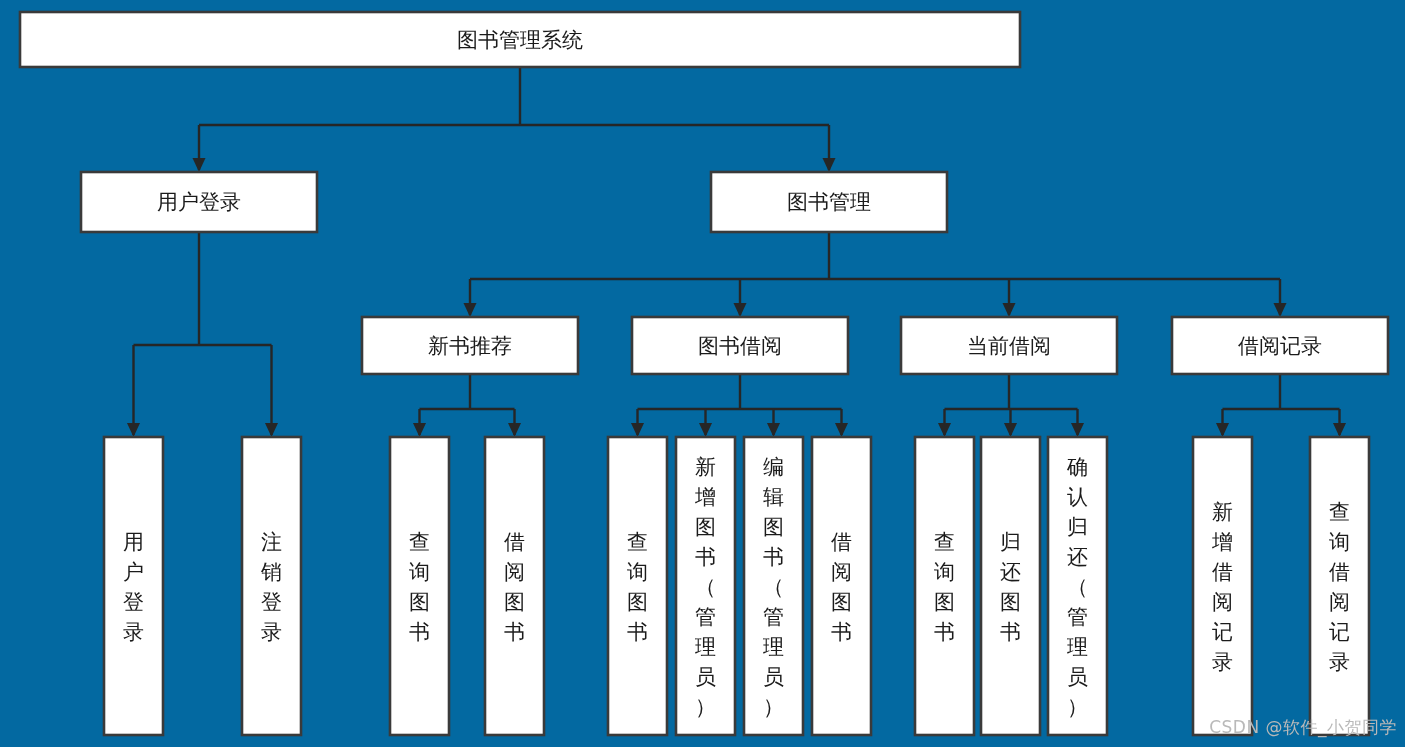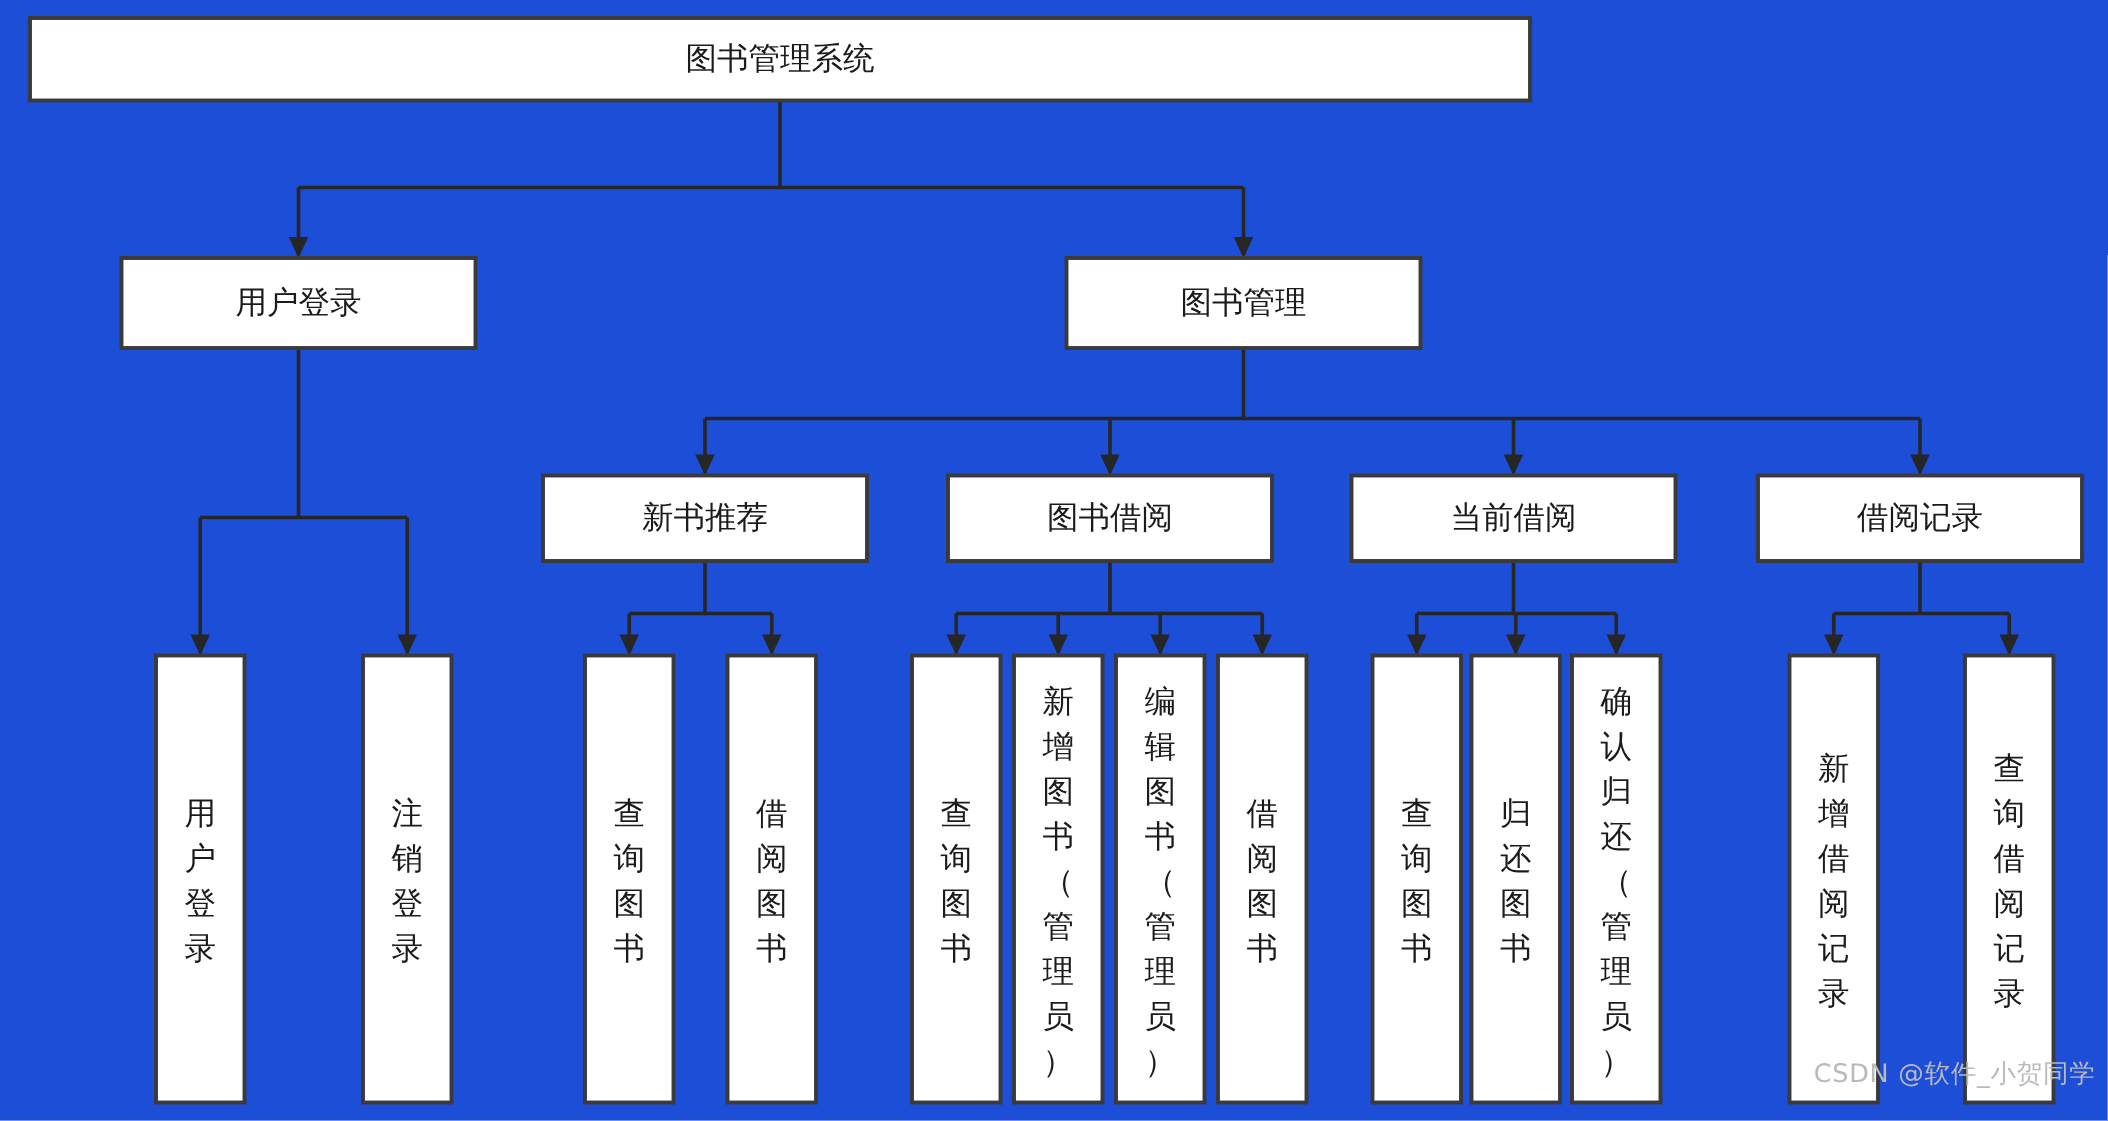--- a/index.html
+++ b/index.html
@@ -11,21 +11,21 @@
   body {
     width: 1405px;
     height: 747px;
     overflow: hidden;
     font-family: "DejaVu Sans", "Liberation Sans", sans-serif;
   }
   #diagram-root {
     position: relative;
     width: 1405px;
     height: 747px;
-    background: #1d4ed8;
+    background: #0369a1;
   }
   svg#chart-svg {
     position: absolute;
     left: 0;
     top: 0;
     width: 1405px;
     height: 747px;
     display: block;
   }
   .node-box {
@@ -52,21 +52,21 @@
     fill: none;
     stroke-linecap: butt;
   }
   .arrow-head {
     fill: #262626;
     stroke: none;
   }
   .watermark {
     position: absolute;
     right: 8px;
-    bottom: 20px;
+    bottom: 8px;
     font-family: "DejaVu Sans", "Liberation Sans", sans-serif;
     font-size: 17px;
     color: #b9b9b9;
     letter-spacing: 0.5px;
     white-space: nowrap;
     user-select: none;
   }
 </style>
 </head>
 <body>

